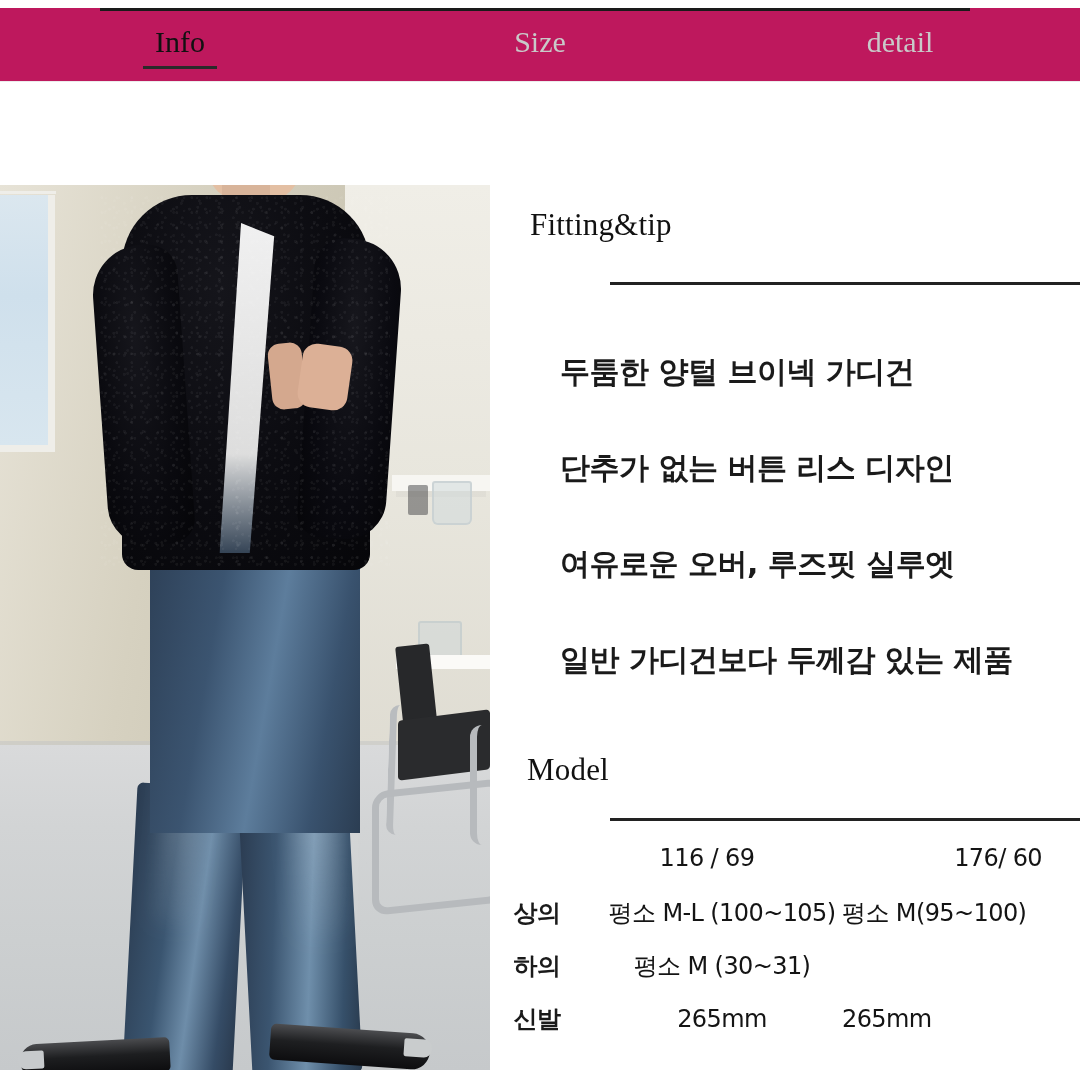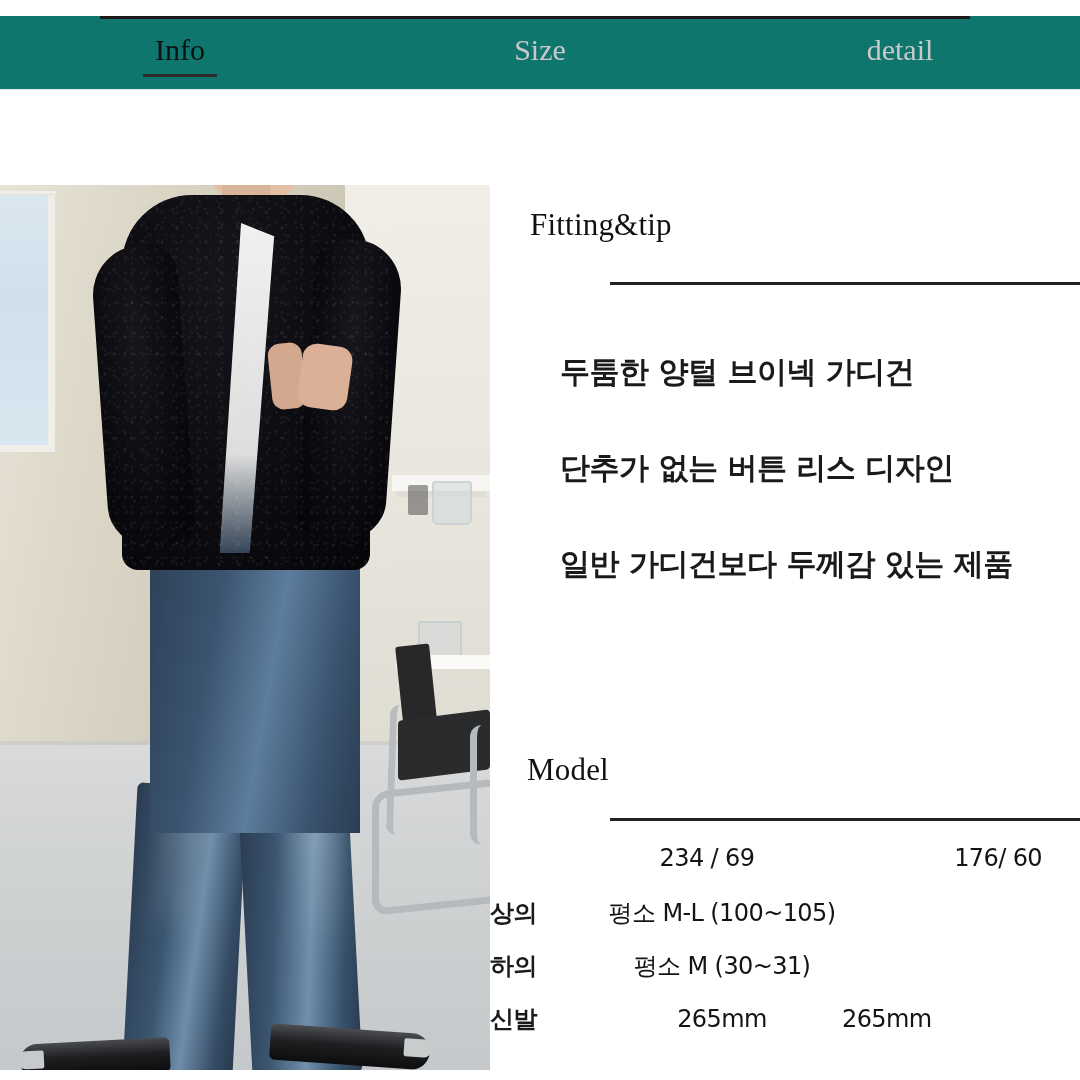--- a/index.html
+++ b/index.html
@@ -12,24 +12,24 @@
     background: #ffffff;
     font-family: "Liberation Sans", sans-serif;
     overflow: hidden;
     position: relative;
   }
 
   
   .tabbar {
     position: absolute;
     left: 0;
-    top: 16px;
+    top: 8px;
     width: 1080px;
     height: 73px;
-    background: #0f766e;
+    background: #be185d;
     border-bottom: 1px solid #ececec;
   }
   .tabbar-topline {
     position: absolute;
     left: 100px;
     top: 0;
     width: 870px;
     height: 3px;
     background: #1a1a1a;
   }
@@ -408,21 +408,21 @@
     width: 590px;
     font-family: "DejaVu Sans", "Liberation Sans", sans-serif;
   }
   .mt-row {
     display: flex;
     align-items: baseline;
     height: 53px;
   }
   .mt-c0 {
     width: 112px;
-    text-align: left;
+    text-align: center;
     padding-right: 18px;
     box-sizing: border-box;
     font-size: 24px;
     font-weight: bold;
     color: #1a1a1a;
     letter-spacing: -0.5px;
   }
   .mt-c1, .mt-c2 {
     font-size: 24px;
     color: #141414;
@@ -506,35 +506,37 @@
   </div>
 
   <div class="right">
 
     <div class="section-title title-fitting">Fitting&amp;tip</div>
     <div class="rule rule-fitting"></div>
 
     <div class="bullets">
       <div class="bullet">두툼한 양털 브이넥 가디건</div>
       <div class="bullet">단추가 없는 버튼 리스 디자인</div>
+      <div class="bullet">여유로운 오버, 루즈핏 실루엣</div>
       <div class="bullet">일반 가디건보다 두께감 있는 제품</div>
     </div>
 
     <div class="section-title title-model">Model</div>
     <div class="rule rule-model"></div>
 
     <div class="model-table">
       <div class="mt-row mt-head">
         <div class="mt-c0"></div>
-        <div class="mt-c1">234 / 69</div>
+        <div class="mt-c1">116 / 69</div>
         <div class="mt-c2">176/ 60</div>
       </div>
       <div class="mt-row">
         <div class="mt-c0">상의</div>
         <div class="mt-c1">평소 M-L (100~105)</div>
+        <div class="mt-c2">평소 M(95~100)</div>
       </div>
       <div class="mt-row">
         <div class="mt-c0">하의</div>
         <div class="mt-c1">평소 M (30~31)</div>
       </div>
       <div class="mt-row">
         <div class="mt-c0">신발</div>
         <div class="mt-c1">265mm</div>
         <div class="mt-c2">265mm</div>
       </div>

